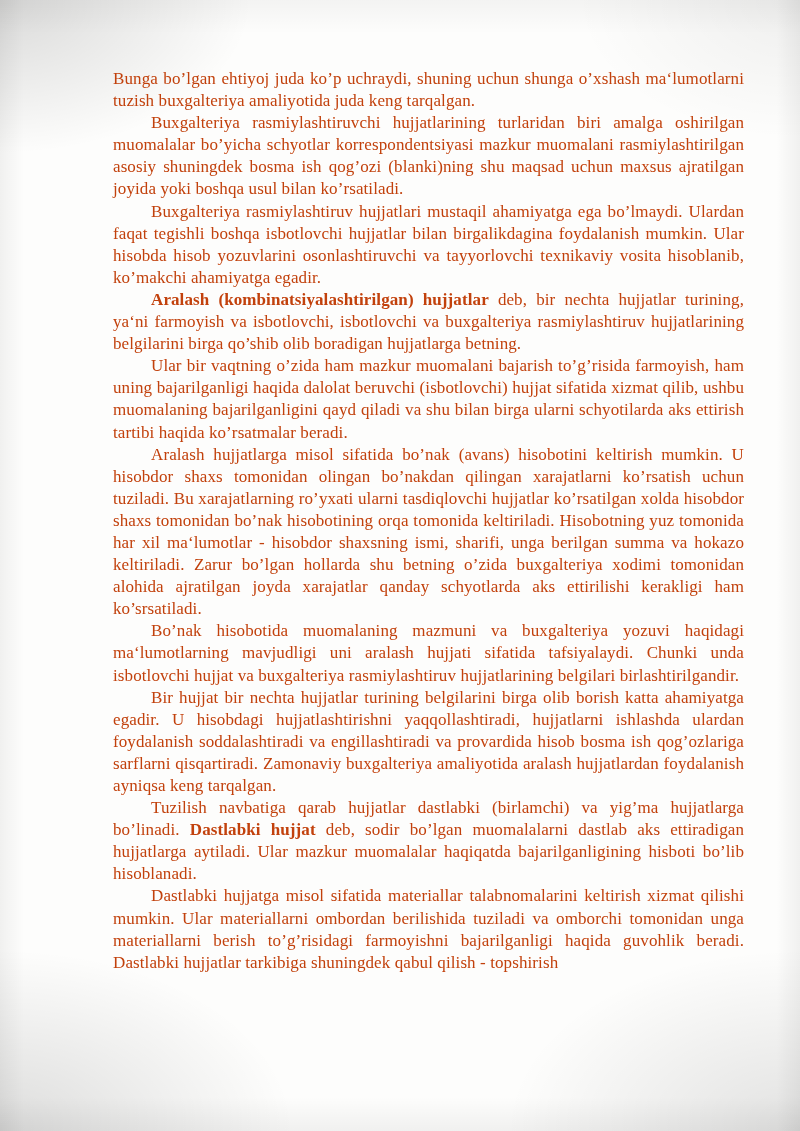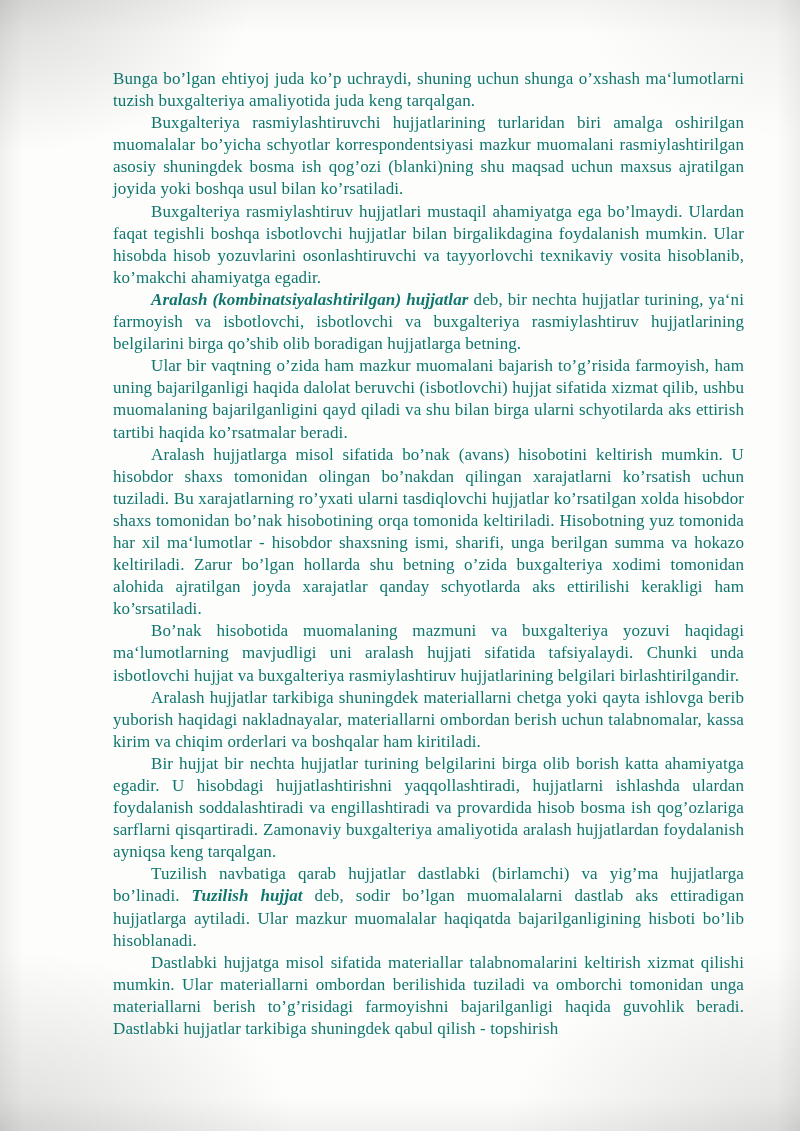--- a/index.html
+++ b/index.html
@@ -19,46 +19,44 @@
       linear-gradient(to right, rgba(0,0,0,0.05), rgba(0,0,0,0) 3%, rgba(0,0,0,0) 97%, rgba(0,0,0,0.05)),
       linear-gradient(to bottom, rgba(0,0,0,0.04), rgba(0,0,0,0) 3%, rgba(0,0,0,0) 97%, rgba(0,0,0,0.05)),
       #fdfdfc;
     font-family: "Liberation Serif", "DejaVu Serif", serif;
   }
   .page-text {
     position: absolute;
     left: 113px;
     top: 68px;
     width: 631px;
-    color: #0f766e;
+    color: #c2410c;
     font-size: 17px;
     line-height: 22.1px;
     text-align: justify;
     letter-spacing: 0.1px;
   }
   p.para {
     margin: 0;
     padding: 0;
   }
   p.para.indent {
     text-indent: 38px;
   }
   span.bi {
     font-weight: bold;
-    font-style: italic;
   }
 </style>
 </head>
 <body>
 
 <div class="page-text">
     <p class="para"><span class="normal">Bunga bo’lgan ehtiyoj juda ko’p uchraydi, shuning uchun shunga o’xshash ma‘lumotlarni tuzish buxgalteriya amaliyotida juda keng tarqalgan.</span></p>
     <p class="para indent"><span class="normal">Buxgalteriya rasmiylashtiruvchi hujjatlarining turlaridan biri amalga oshirilgan muomalalar bo’yicha schyotlar korrespondentsiyasi mazkur muomalani rasmiylashtirilgan asosiy shuningdek bosma ish qog’ozi (blanki)ning shu maqsad uchun maxsus ajratilgan joyida yoki boshqa usul bilan ko’rsatiladi.</span></p>
     <p class="para indent"><span class="normal">Buxgalteriya rasmiylashtiruv hujjatlari mustaqil ahamiyatga ega bo’lmaydi. Ulardan faqat tegishli boshqa isbotlovchi hujjatlar bilan birgalikdagina foydalanish mumkin. Ular hisobda hisob yozuvlarini osonlashtiruvchi va tayyorlovchi texnikaviy vosita hisoblanib, ko’makchi ahamiyatga egadir.</span></p>
     <p class="para indent"><span class="bi">Aralash (kombinatsiyalashtirilgan) hujjatlar</span><span class="normal"> deb, bir nechta hujjatlar turining, ya‘ni farmoyish va isbotlovchi, isbotlovchi va buxgalteriya rasmiylashtiruv hujjatlarining belgilarini birga qo’shib olib boradigan hujjatlarga betning.</span></p>
     <p class="para indent"><span class="normal">Ular bir vaqtning o’zida ham mazkur muomalani bajarish to’g’risida farmoyish, ham uning bajarilganligi haqida dalolat beruvchi (isbotlovchi) hujjat sifatida xizmat qilib, ushbu muomalaning bajarilganligini qayd qiladi va shu bilan birga ularni schyotilarda aks ettirish tartibi haqida ko’rsatmalar beradi.</span></p>
     <p class="para indent"><span class="normal">Aralash hujjatlarga misol sifatida bo’nak (avans) hisobotini keltirish mumkin. U hisobdor shaxs tomonidan olingan bo’nakdan qilingan xarajatlarni ko’rsatish uchun tuziladi. Bu xarajatlarning ro’yxati ularni tasdiqlovchi hujjatlar ko’rsatilgan xolda hisobdor shaxs tomonidan bo’nak hisobotining orqa tomonida keltiriladi. Hisobotning yuz tomonida har xil ma‘lumotlar - hisobdor shaxsning ismi, sharifi, unga berilgan summa va hokazo keltiriladi. Zarur bo’lgan hollarda shu betning o’zida buxgalteriya xodimi tomonidan alohida ajratilgan joyda xarajatlar qanday schyotlarda aks ettirilishi kerakligi ham ko’srsatiladi.</span></p>
     <p class="para indent"><span class="normal">Bo’nak hisobotida muomalaning mazmuni va buxgalteriya yozuvi haqidagi ma‘lumotlarning mavjudligi uni aralash hujjati sifatida tafsiyalaydi. Chunki unda isbotlovchi hujjat va buxgalteriya rasmiylashtiruv hujjatlarining belgilari birlashtirilgandir.</span></p>
-    <p class="para indent"><span class="normal">Aralash hujjatlar tarkibiga shuningdek materiallarni chetga yoki qayta ishlovga berib yuborish haqidagi nakladnayalar, materiallarni ombordan berish uchun talabnomalar, kassa kirim va chiqim orderlari va boshqalar ham kiritiladi.</span></p>
     <p class="para indent"><span class="normal">Bir hujjat bir nechta hujjatlar turining belgilarini birga olib borish katta ahamiyatga egadir. U hisobdagi hujjatlashtirishni yaqqollashtiradi, hujjatlarni ishlashda ulardan foydalanish soddalashtiradi va engillashtiradi va provardida hisob bosma ish qog’ozlariga sarflarni qisqartiradi. Zamonaviy buxgalteriya amaliyotida aralash hujjatlardan foydalanish ayniqsa keng tarqalgan.</span></p>
-    <p class="para indent"><span class="normal">Tuzilish navbatiga qarab hujjatlar dastlabki (birlamchi) va yig’ma hujjatlarga bo’linadi. </span><span class="bi">Tuzilish hujjat</span><span class="normal"> deb, sodir bo’lgan muomalalarni dastlab aks ettiradigan hujjatlarga aytiladi. Ular mazkur muomalalar haqiqatda bajarilganligining hisboti bo’lib hisoblanadi.</span></p>
+    <p class="para indent"><span class="normal">Tuzilish navbatiga qarab hujjatlar dastlabki (birlamchi) va yig’ma hujjatlarga bo’linadi. </span><span class="bi">Dastlabki hujjat</span><span class="normal"> deb, sodir bo’lgan muomalalarni dastlab aks ettiradigan hujjatlarga aytiladi. Ular mazkur muomalalar haqiqatda bajarilganligining hisboti bo’lib hisoblanadi.</span></p>
     <p class="para indent"><span class="normal">Dastlabki hujjatga misol sifatida materiallar talabnomalarini keltirish xizmat qilishi mumkin. Ular materiallarni ombordan berilishida tuziladi va omborchi tomonidan unga materiallarni berish to’g’risidagi farmoyishni bajarilganligi haqida guvohlik beradi. Dastlabki hujjatlar tarkibiga shuningdek qabul qilish - topshirish</span></p>
   </div>
 
 </body></html>

